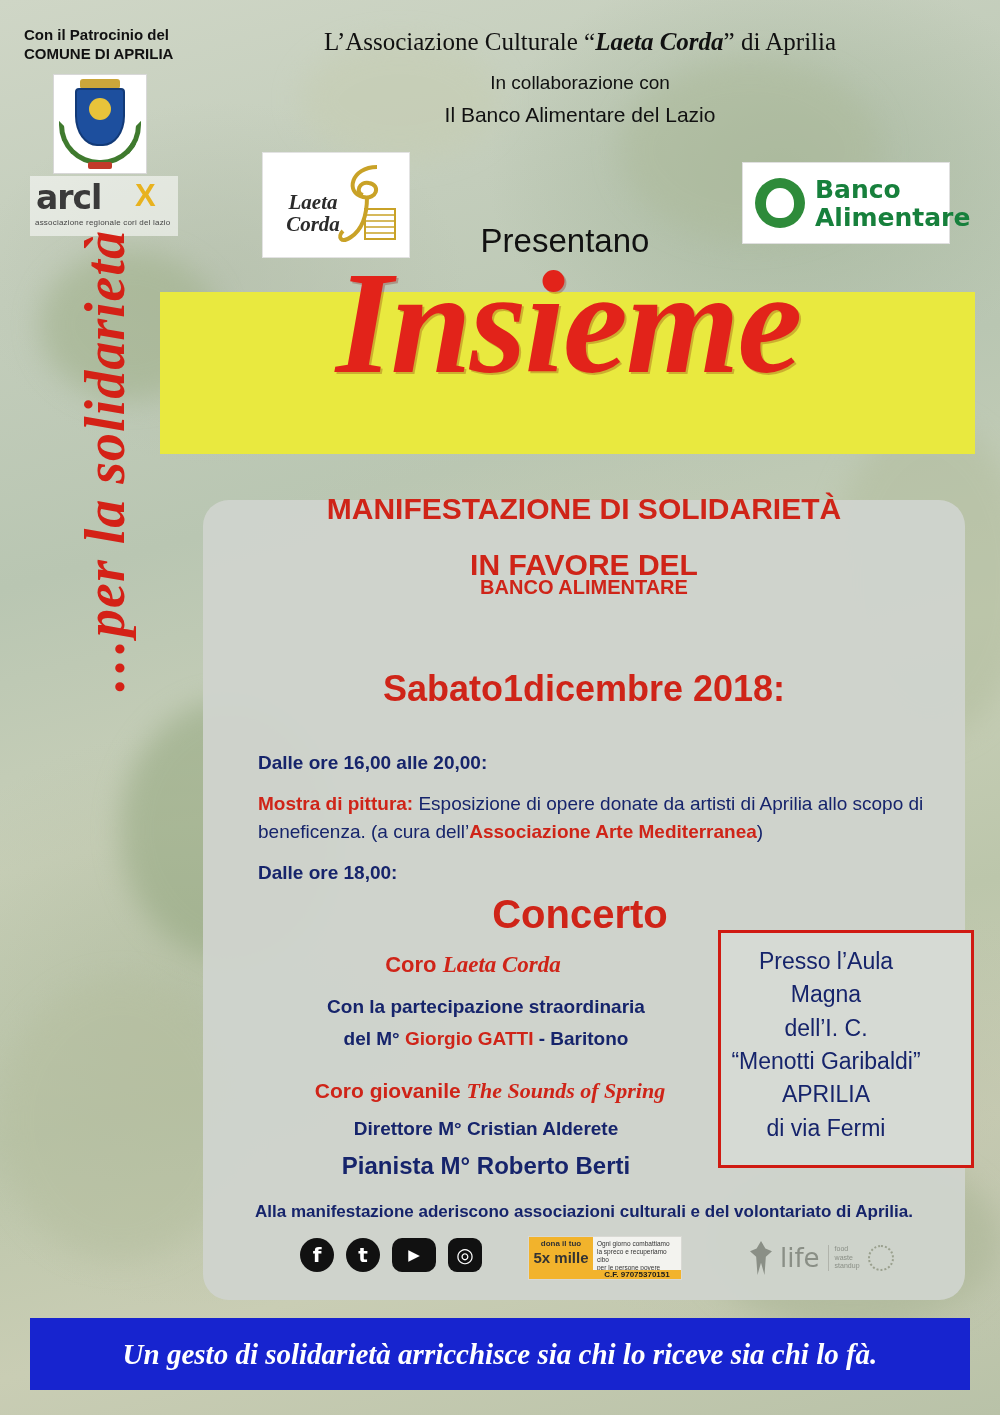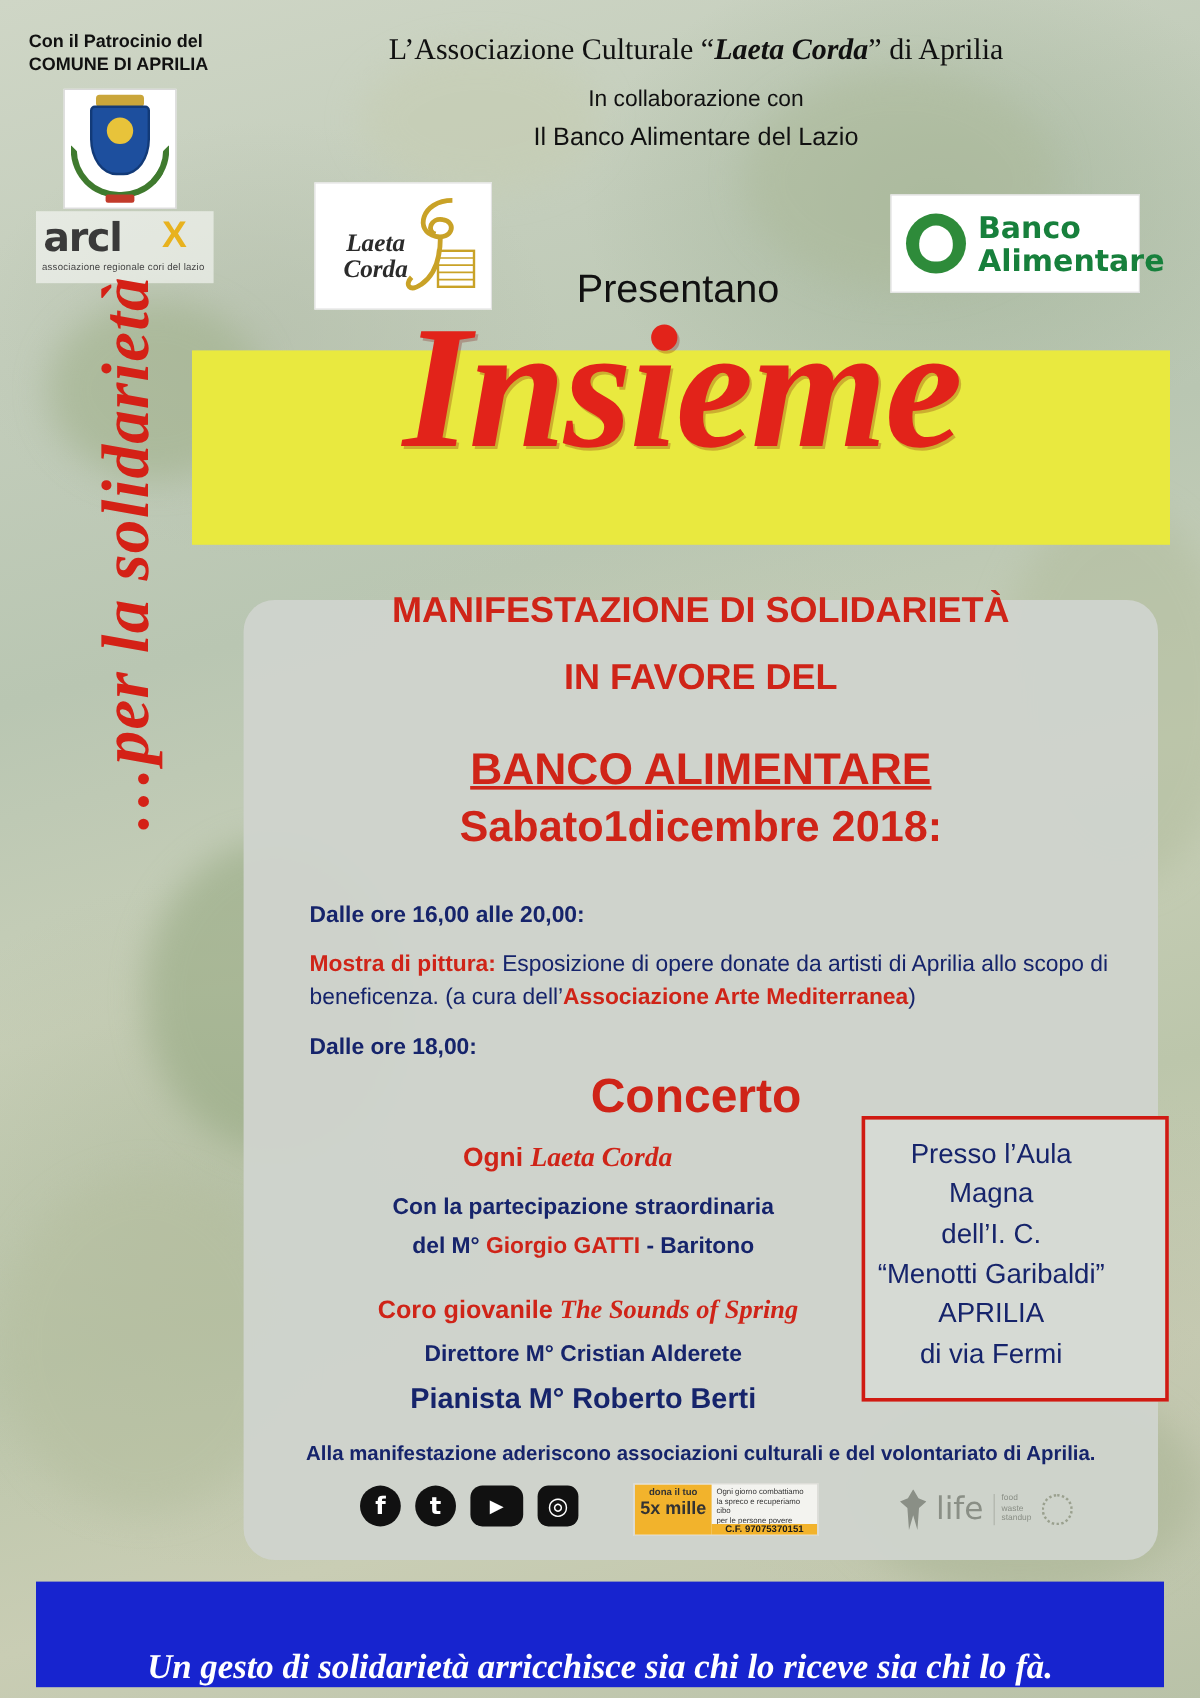--- a/index.html
+++ b/index.html
@@ -316,21 +316,21 @@
   .sub-1, .sub-2, .sub-3 {
     position: absolute;
     width: 762px;
     text-align: center;
     color: #cf2418;
     font-weight: bold;
     font-family: "Liberation Sans", sans-serif;
   }
   .sub-1 { top: 492px; font-size: 30px; }
   .sub-2 { top: 548px; font-size: 30px; }
-  .sub-3 { top: 620px; font-size: 37px; text-decoration: underline; }
+  .sub-3 { top: 576px; font-size: 20px; }
 
   .date-line {
     position: absolute;
     left: 203px;
     top: 668px;
     width: 762px;
     text-align: center;
     color: #cf2418;
     font-weight: bold;
     font-size: 36px;
@@ -547,24 +547,24 @@
     width: 22px; height: 22px; border-radius: 50%;
     border: 2px dotted #9aa08e;
   }
 
   
   .footer {
     position: absolute;
     left: 30px;
     top: 1318px;
     width: 940px;
-    height: 88px;
+    height: 72px;
     background: #1724cf;
     display: flex;
-    align-items: flex-end;
+    align-items: center;
     justify-content: center;
   }
   .footer-text {
     color: #ffffff;
     font-family: "Liberation Serif", serif;
     font-style: italic;
     font-weight: bold;
     font-size: 29px;
     text-align: center;
   }
@@ -642,21 +642,21 @@
 
   <div class="body-text t-mostra">
     <span class="rosso">Mostra di pittura:</span><span> Esposizione di opere donate da artisti di Aprilia allo scopo di beneficenza. (a cura dell’</span><span class="rosso">Associazione Arte Mediterranea</span><span>)</span>
   </div>
 
   <div class="body-text t-orario2">Dalle ore 18,00:</div>
 
   <div class="concerto">Concerto</div>
 
   <div class="coro-1">
-    <span>Ogni </span><span class="script">Laeta Corda</span>
+    <span>Coro </span><span class="script">Laeta Corda</span>
   </div>
   <div class="t-part">Con la partecipazione straordinaria</div>
   <div class="t-gatti">
     <span>del M° </span><span class="rosso">Giorgio GATTI</span><span> - Baritono</span>
   </div>
 
   <div class="coro-2">
     <span>Coro giovanile </span><span class="script">The Sounds of Spring</span>
   </div>
   <div class="t-dir">Direttore M° Cristian Alderete</div>

